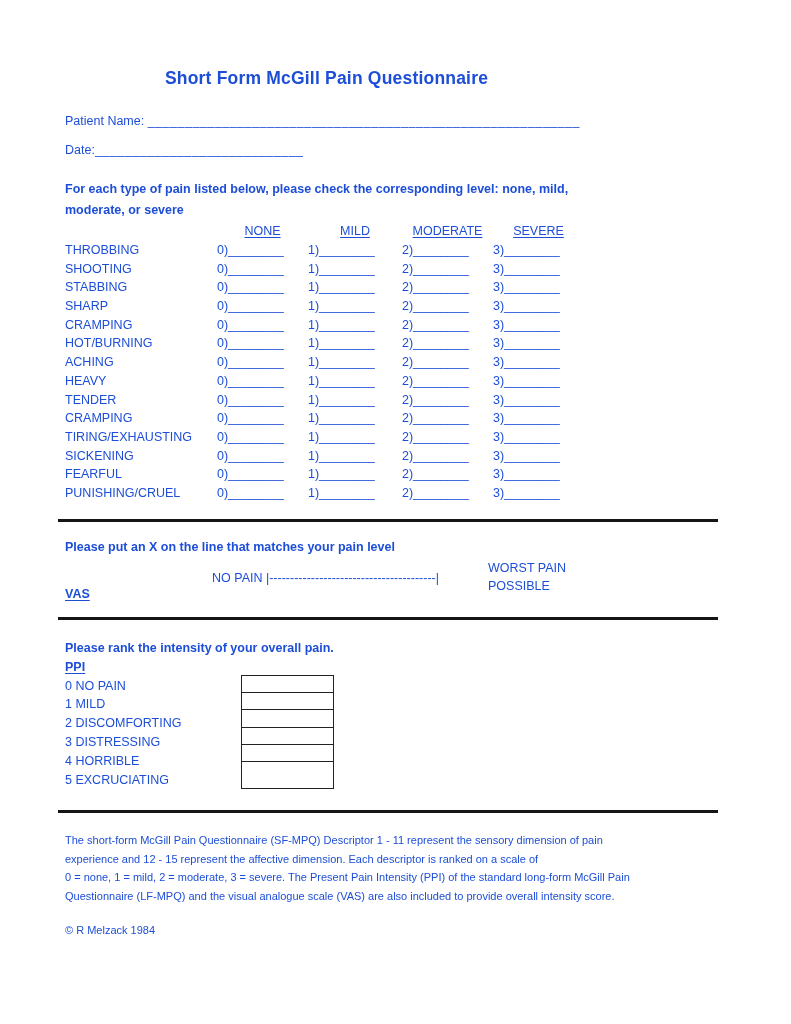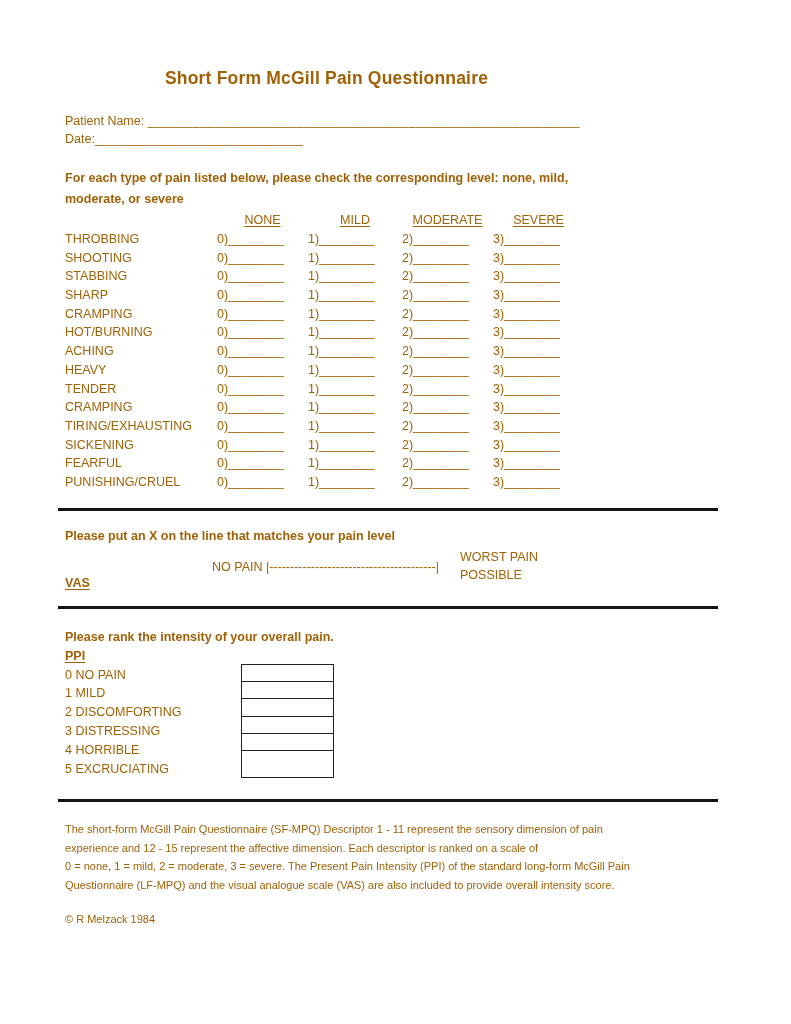--- a/index.html
+++ b/index.html
@@ -3,35 +3,35 @@
 <meta charset="utf-8">
 <style>
   * { box-sizing: border-box; }
   html, body { margin: 0; padding: 0; background: #e8e8e8; }
   .page {
     position: relative;
     width: 791px;
     height: 1024px;
     margin: 0 auto;
     background: #ffffff;
-    color: #a16207;
+    color: #1d4ed8;
     font-family: "Liberation Sans", "DejaVu Sans", sans-serif;
     font-size: 12.5px;
     padding: 68px 73px 0 65px;
     overflow: hidden;
   }
   .title {
     width: 523px;
     text-align: center;
     font-size: 17.5px;
     font-weight: bold;
     letter-spacing: 0.2px;
   }
   .patient-row { margin-top: 25px; white-space: nowrap; }
-  .date-row { margin-top: 4px; white-space: nowrap; }
+  .date-row { margin-top: 15px; white-space: nowrap; }
   .blank { letter-spacing: 0.5px; text-align: right; }
   .instruction {
     margin-top: 22px;
     font-weight: bold;
     line-height: 21px;
     max-width: 548px;
   }
   .grid-row {
     display: grid;
     grid-template-columns: 152px 91px 94px 91px 91px;
@@ -58,21 +58,21 @@
   .sec-heading { font-weight: bold; margin-top: 18px; }
   .vas-row { position: relative; height: 44px; margin-top: 5px; }
   .vas-label {
     position: absolute; left: 0; top: 0;
     font-weight: bold;
     text-decoration: underline;
     text-underline-offset: 2px;
     margin-top: 28px;
   }
   .vas-line-wrap { position: absolute; left: 147px; top: 12px; white-space: nowrap; }
-  .vas-right { position: absolute; left: 395px; top: 0; line-height: 18.5px; }
+  .vas-right { position: absolute; left: 423px; top: 0; line-height: 18.5px; }
   .ppi-heading { margin-top: 21px; }
   .ppi-label {
     font-weight: bold;
     margin-top: 5px;
     text-decoration: underline;
     text-underline-offset: 2px;
     width: 24px;
   }
   .ppi-body { display: flex; margin-top: 3px; gap: 29px; }
   .ppi-items { width: 147px; }

